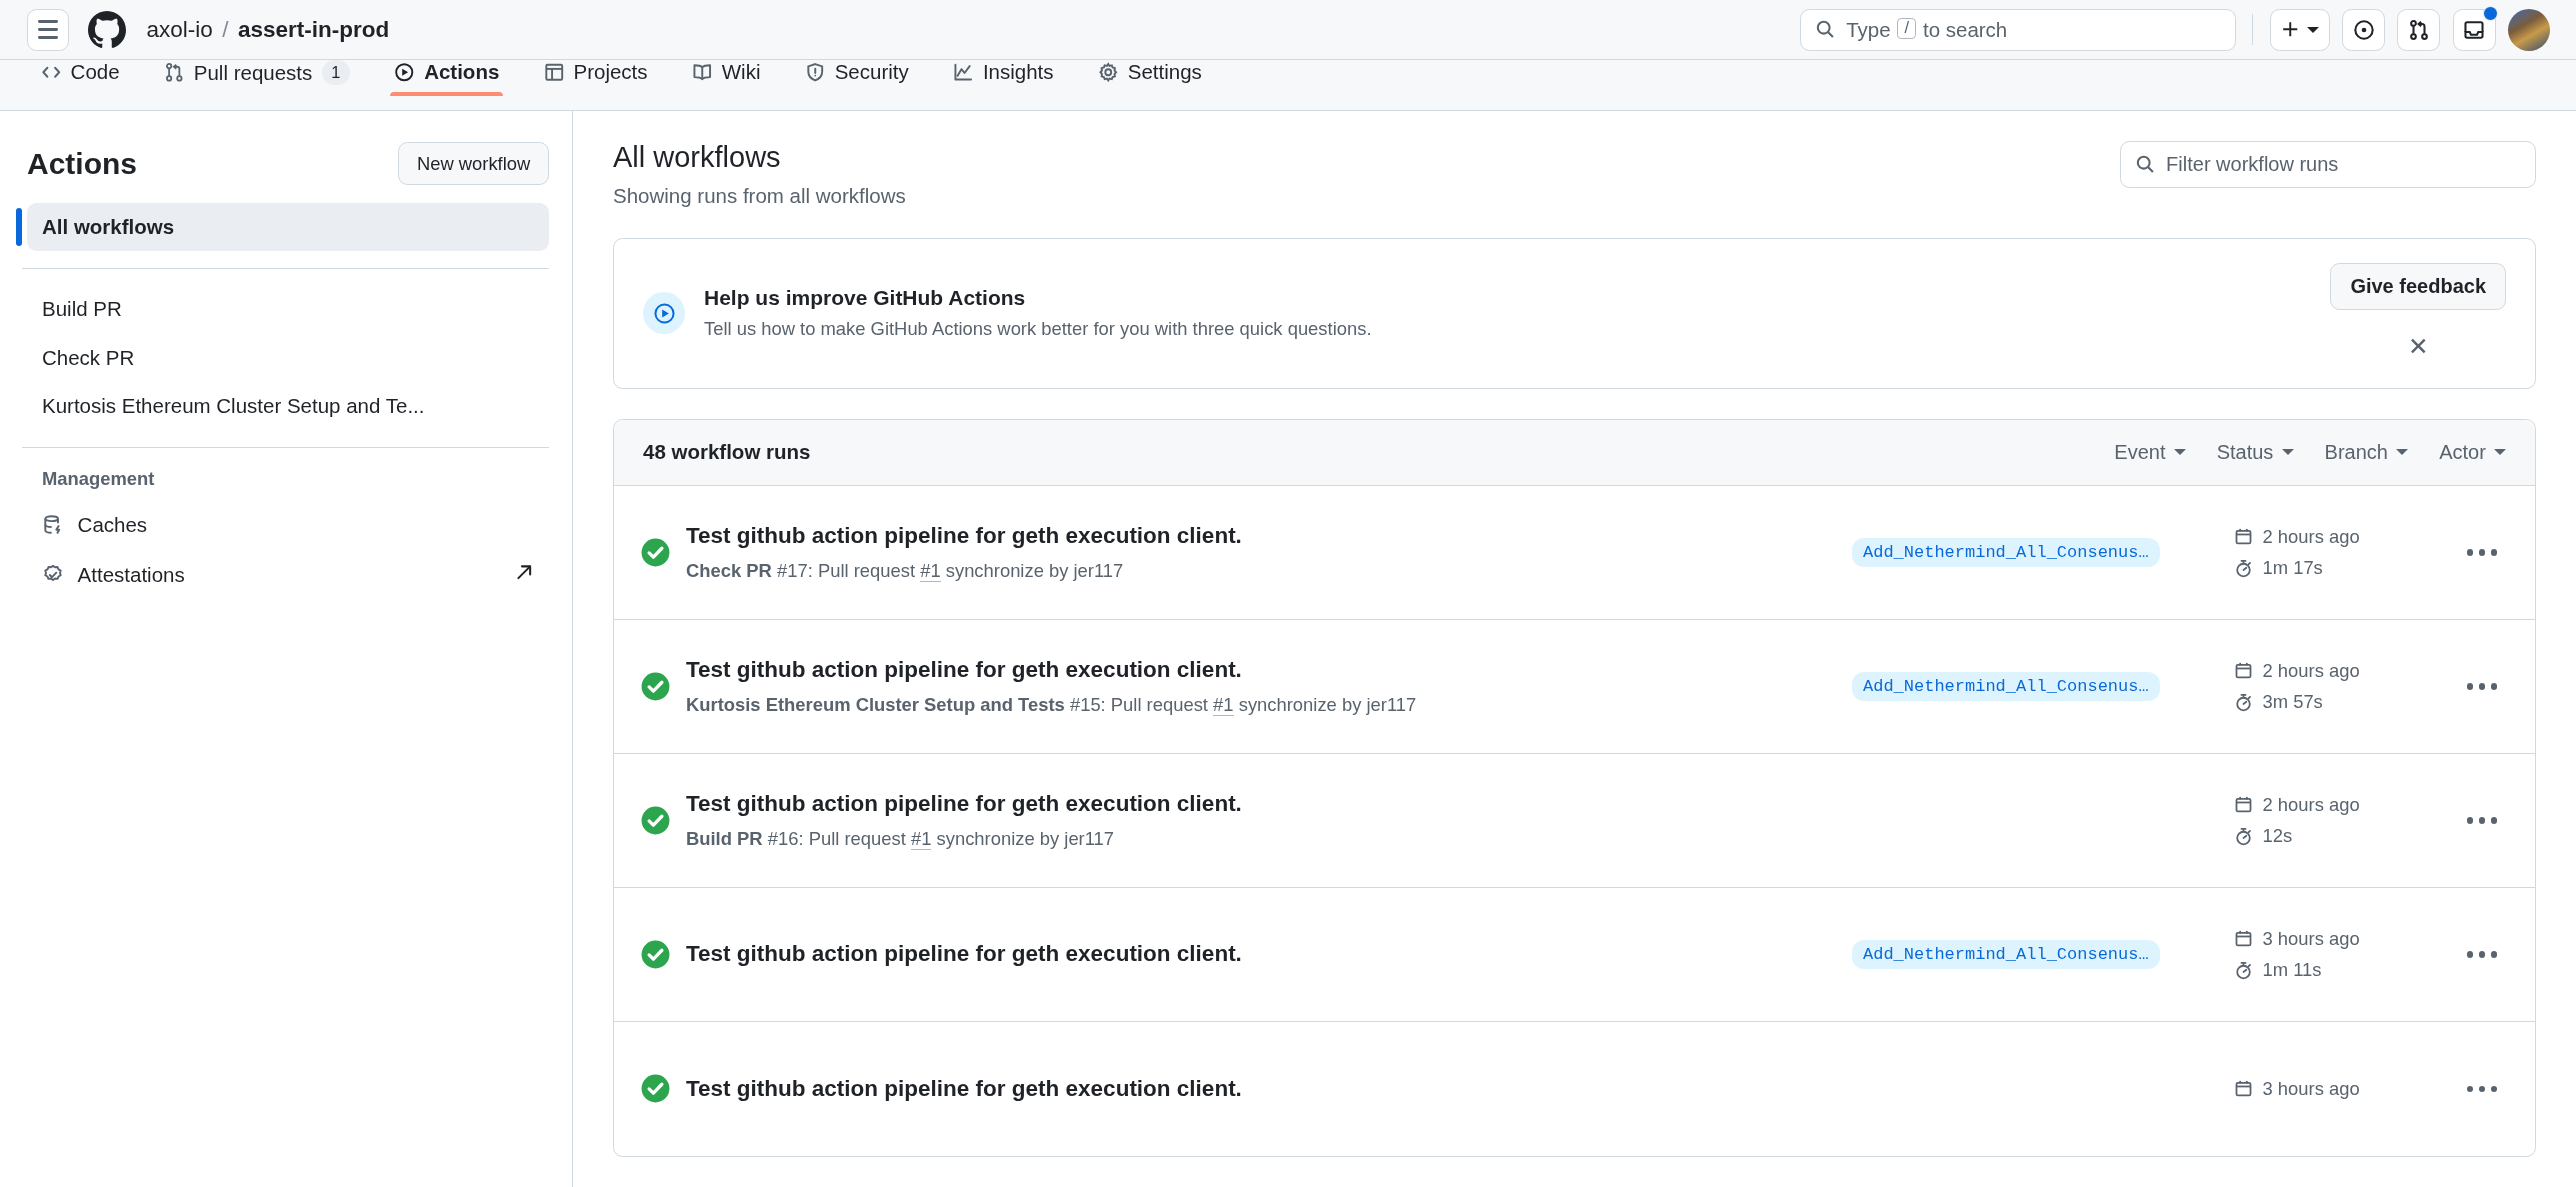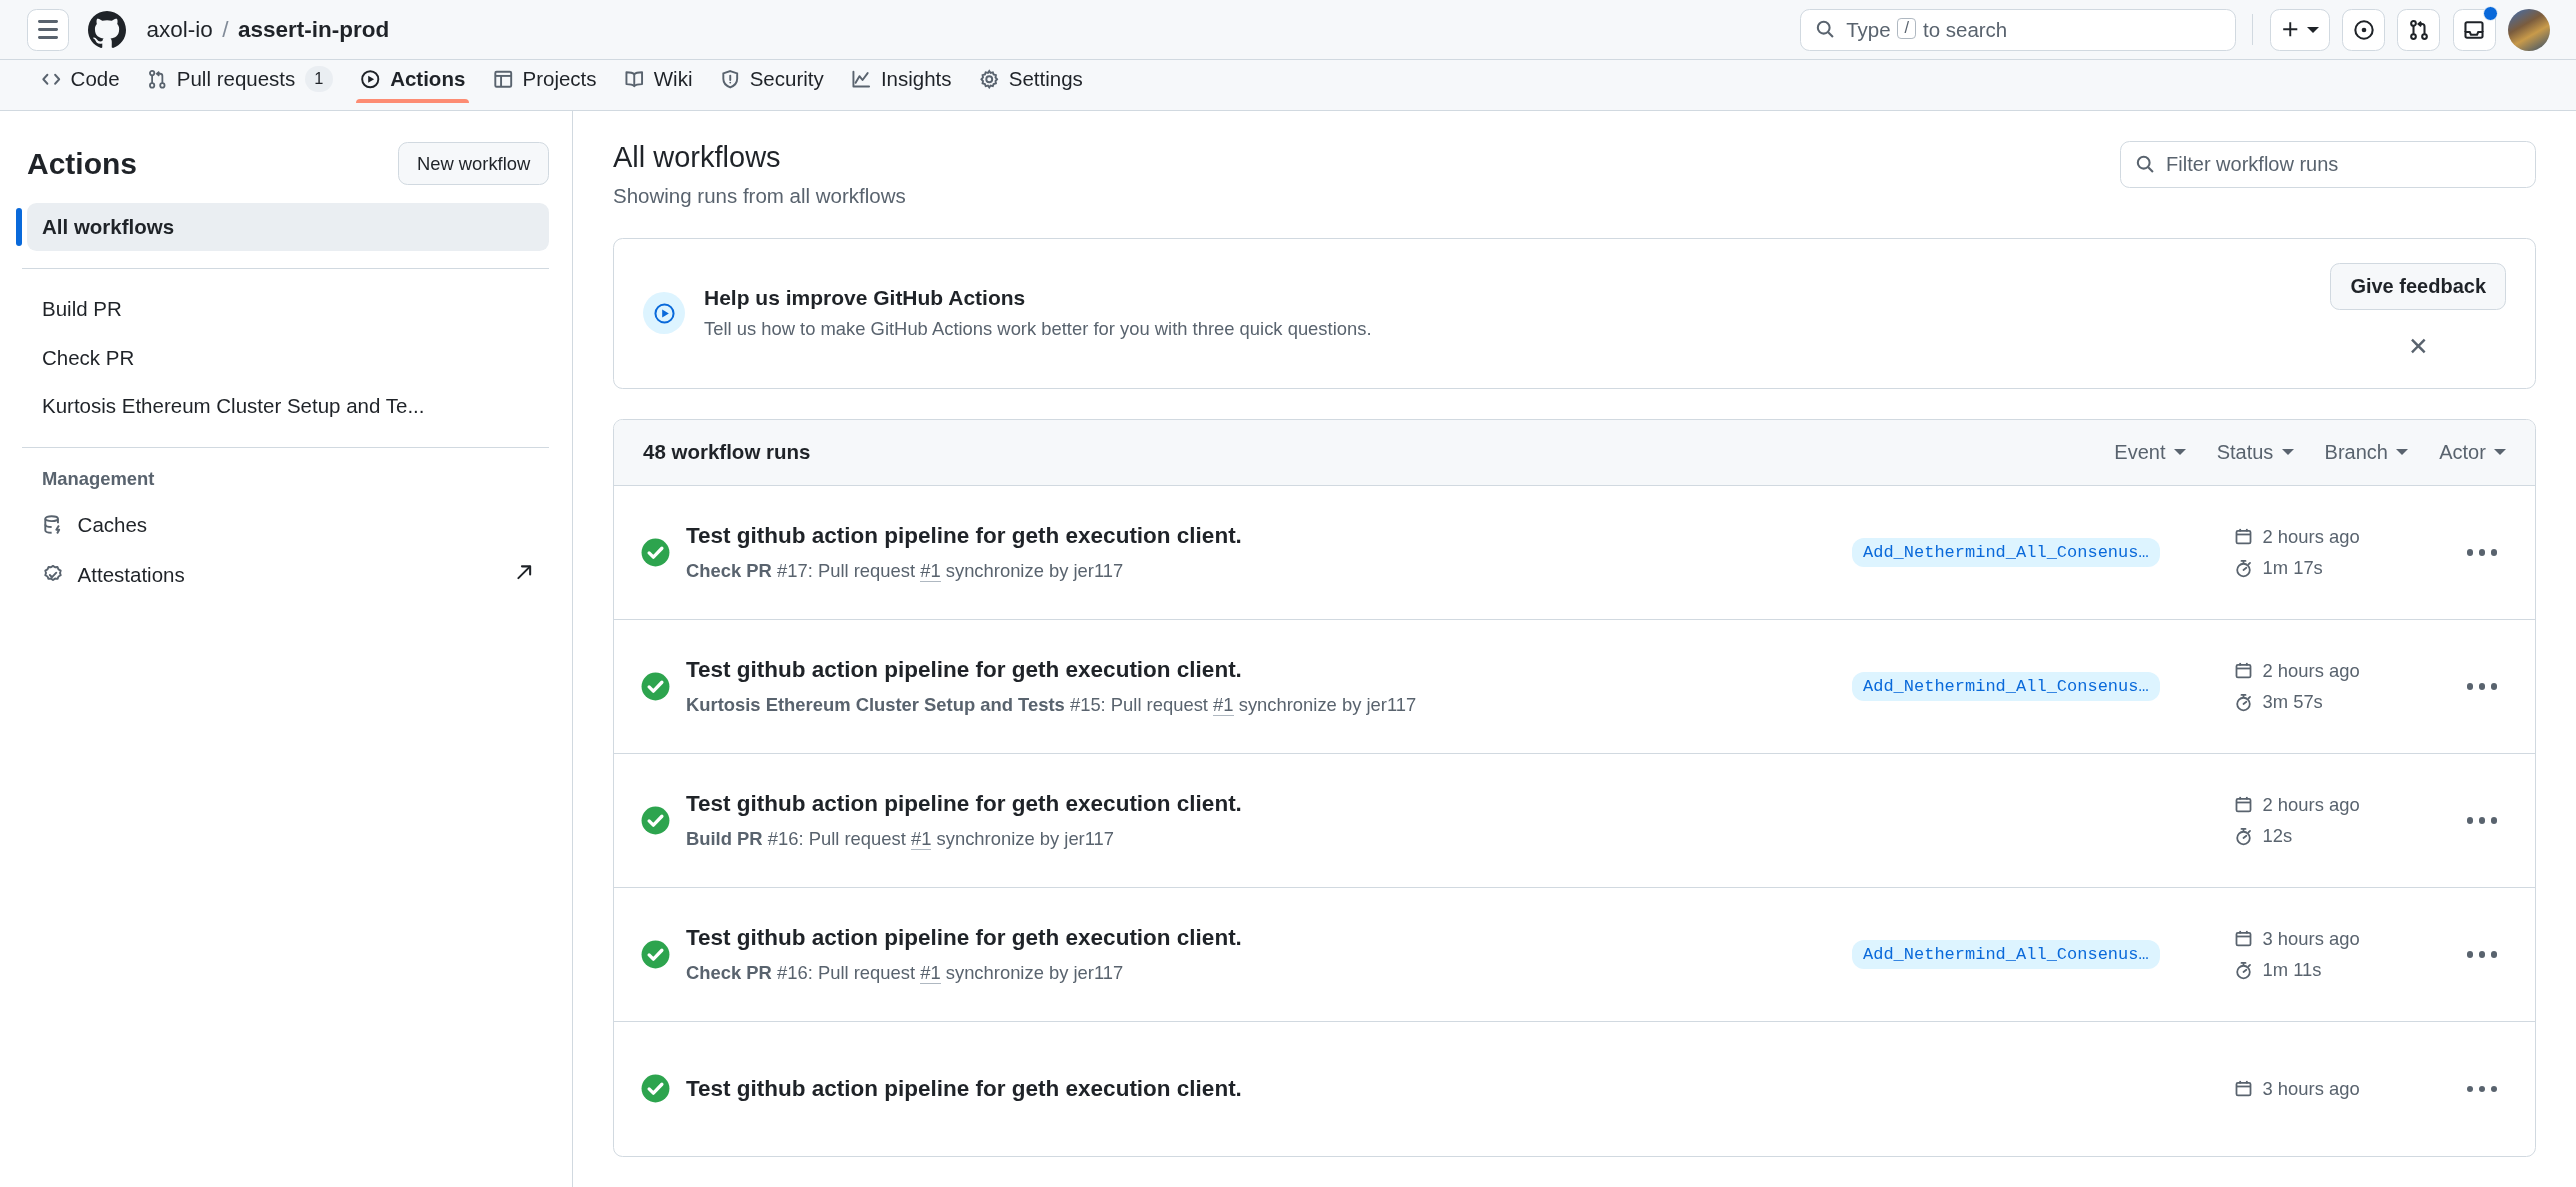--- a/index.html
+++ b/index.html
@@ -65,23 +65,23 @@
     width: 42px; height: 42px; border-radius: 50%;
     background: linear-gradient(150deg,#3f6fb5 0%,#7a5c3e 38%,#c89a4a 60%,#2e4b6d 100%);
     cursor: pointer; flex: none;
   }
 
   
   .repo-nav {
     height: 51px;
     background: #f6f8fa;
     border-bottom: 0.7px solid #d1d9e0;
-    display: flex; align-items: center;
+    display: flex; align-items: flex-start;
     padding: 0 0 0 27px;
-    gap: 0;
+    gap: 17px;
   }
   .nav-tab {
     display: flex; align-items: center; gap: 9.5px;
     padding: 0 13.6px 12.3px 13.6px;
     font-size: 20.5px; color: #1f2328; cursor: pointer;
     position: relative;
     white-space: nowrap;
   }
   .nav-tab.active { font-weight: bold; }
   .nav-tab.active::after {
@@ -606,27 +606,20 @@
 
       <div class="run-row">
         <span class="status-icon">
           <svg width="31" height="31" viewBox="0 0 16 16">
               <circle cx="8" cy="8" r="7.2" fill="#2da44e"></circle>
               <polyline points="4.7,8.2 6.9,10.4 11.3,5.8" fill="none" stroke="#ffffff" stroke-width="1.7" stroke-linecap="round" stroke-linejoin="round"></polyline>
             </svg>
         </span>
         <div class="run-info">
           <div class="run-title">Test github action pipeline for geth execution client.</div>
-          <div class="run-meta">
-            <span class="wf-name">Check PR</span>
-            <span>#16:</span>
-            <span>Pull request</span>
-            <span class="pr-link">#1</span>
-            <span>synchronize by jer117</span>
-          </div>
         </div>
         <div class="branch-col">
           <span class="branch-badge">Add_Nethermind_All_Consenus…</span>
         </div>
         <div class="time-col">
           <div class="time-line">
             <svg width="19" height="19" viewBox="0 0 16 16" fill="none" stroke="#59636e" stroke-width="1.5">
                 <rect x="2.1" y="3.2" width="11.8" height="10.6" rx="1.2"></rect>
                 <line x1="2.1" y1="6.3" x2="13.9" y2="6.3"></line>
                 <line x1="5.2" y1="1.6" x2="5.2" y2="3.8"></line>

